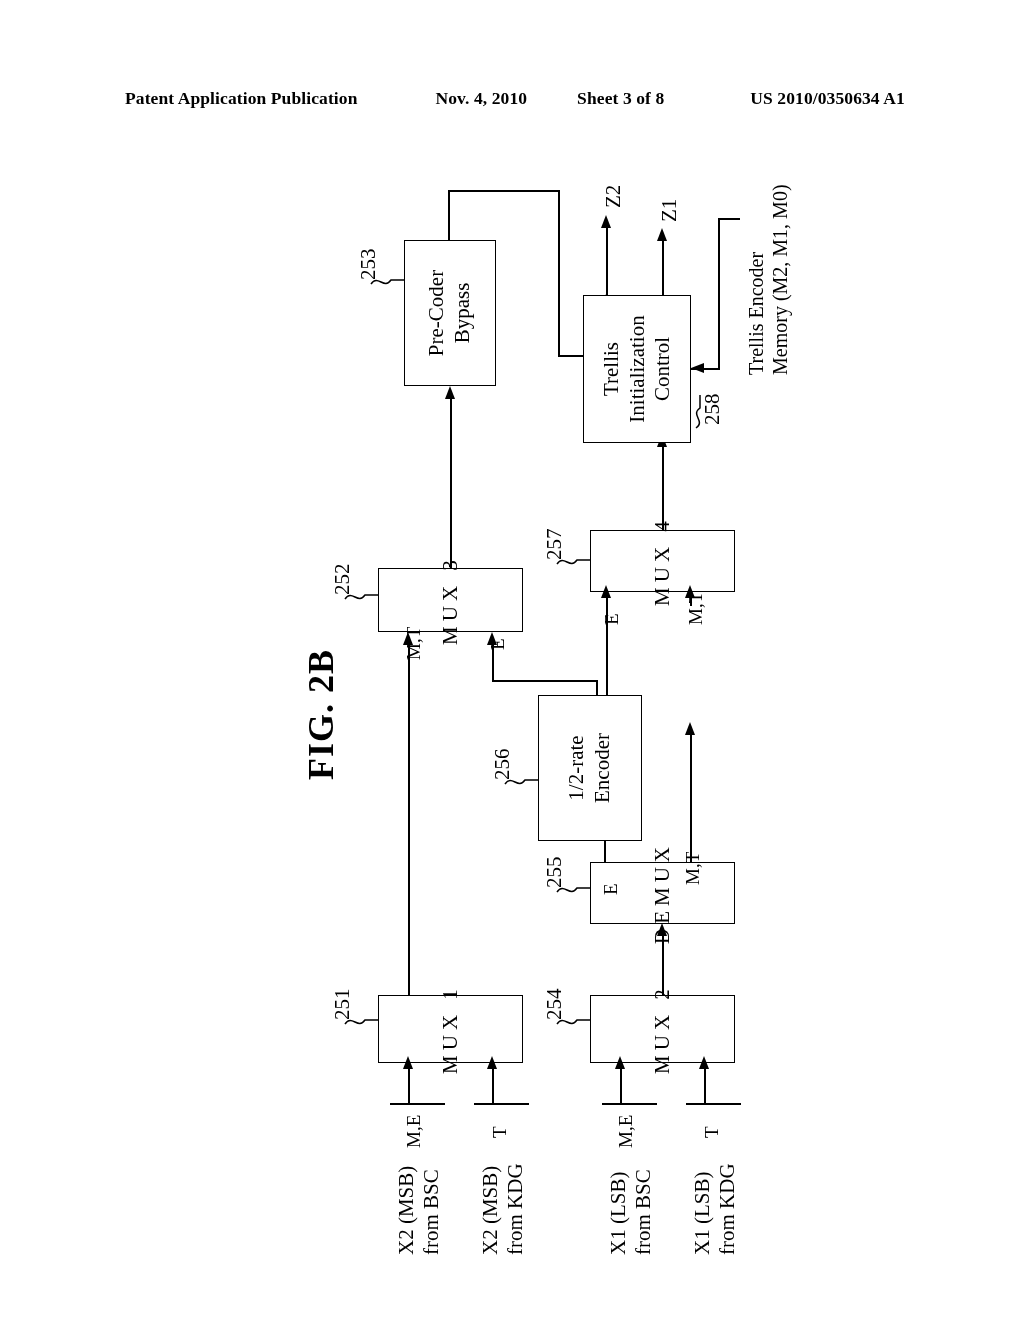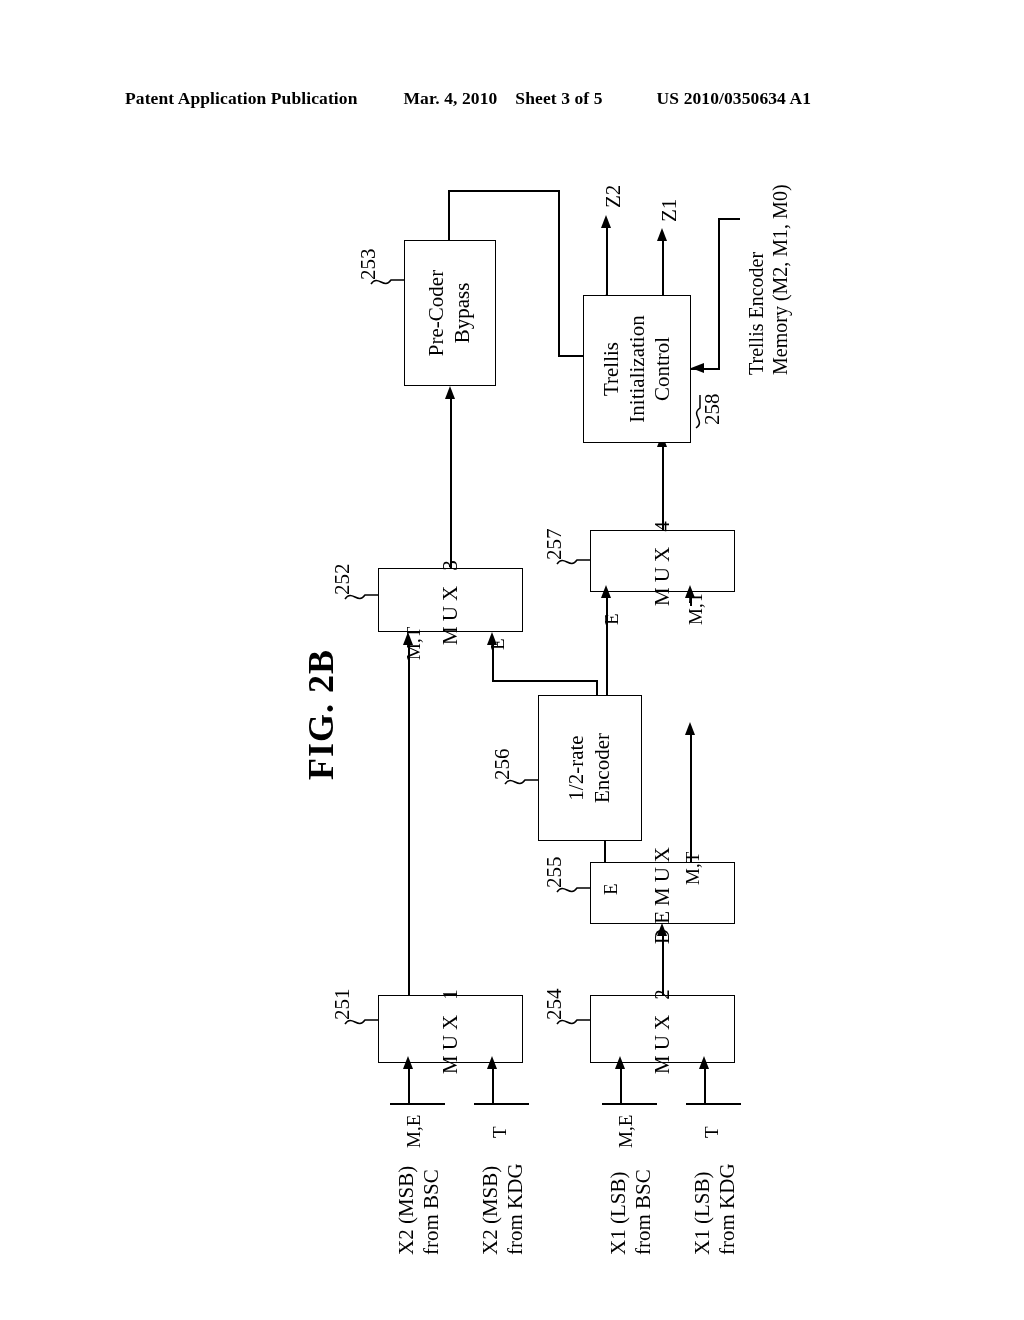--- a/index.html
+++ b/index.html
@@ -22,20 +22,21 @@
     top: 88px;
     left: 125px;
     width: 775px;
     display: flex;
     align-items: flex-end;
     font-family: "Liberation Serif", serif;
     font-weight: bold;
     font-size: 17.5px;
     letter-spacing: 0.1px;
     white-space: nowrap;
+    gap: 32px;
   }
   #page-header .h-pub   { margin-right: 46px; }
   #page-header .h-date  { margin-right: 18px; }
   #page-header .h-sheet { margin-right: 54px; }
 
   
   #figure {
     position: absolute;
     top: 140px;
     left: 0;
@@ -138,22 +139,22 @@
   svg.squig {
     position: absolute;
     overflow: visible;
   }
 </style>
 </head>
 <body>
 
 <div id="page-header">
   <span class="h-pub">Patent Application Publication</span>
-  <span class="h-date">Mar. 4, 2010</span>
-  <span class="h-sheet">Sheet 3 of 5</span>
+  <span class="h-date">Nov. 4, 2010</span>
+  <span class="h-sheet">Sheet 3 of 8</span>
   <span class="h-doc">US 2010/0350634 A1</span>
 </div>
 
 <div id="figure">
 
   <div class="figtitle" style="left:300px; top:640px;">FIG. 2B</div>
 
   <div class="box" style="left:378px; top:855px; width:145px; height:68px;">
     <div class="blabel spread">MUX 1</div>
   </div>

